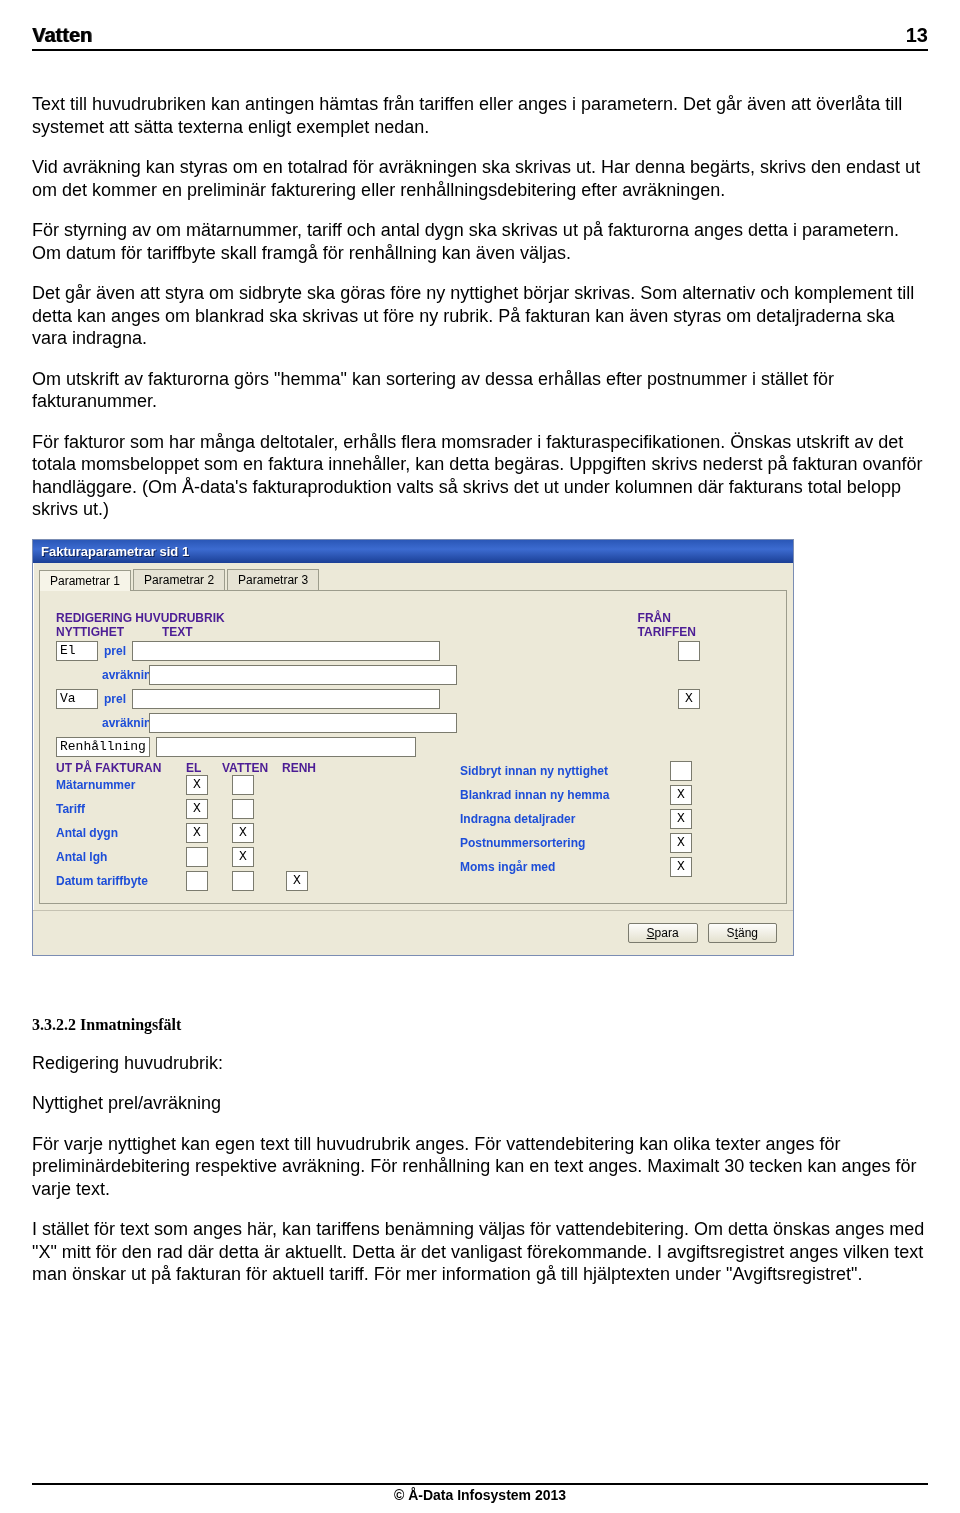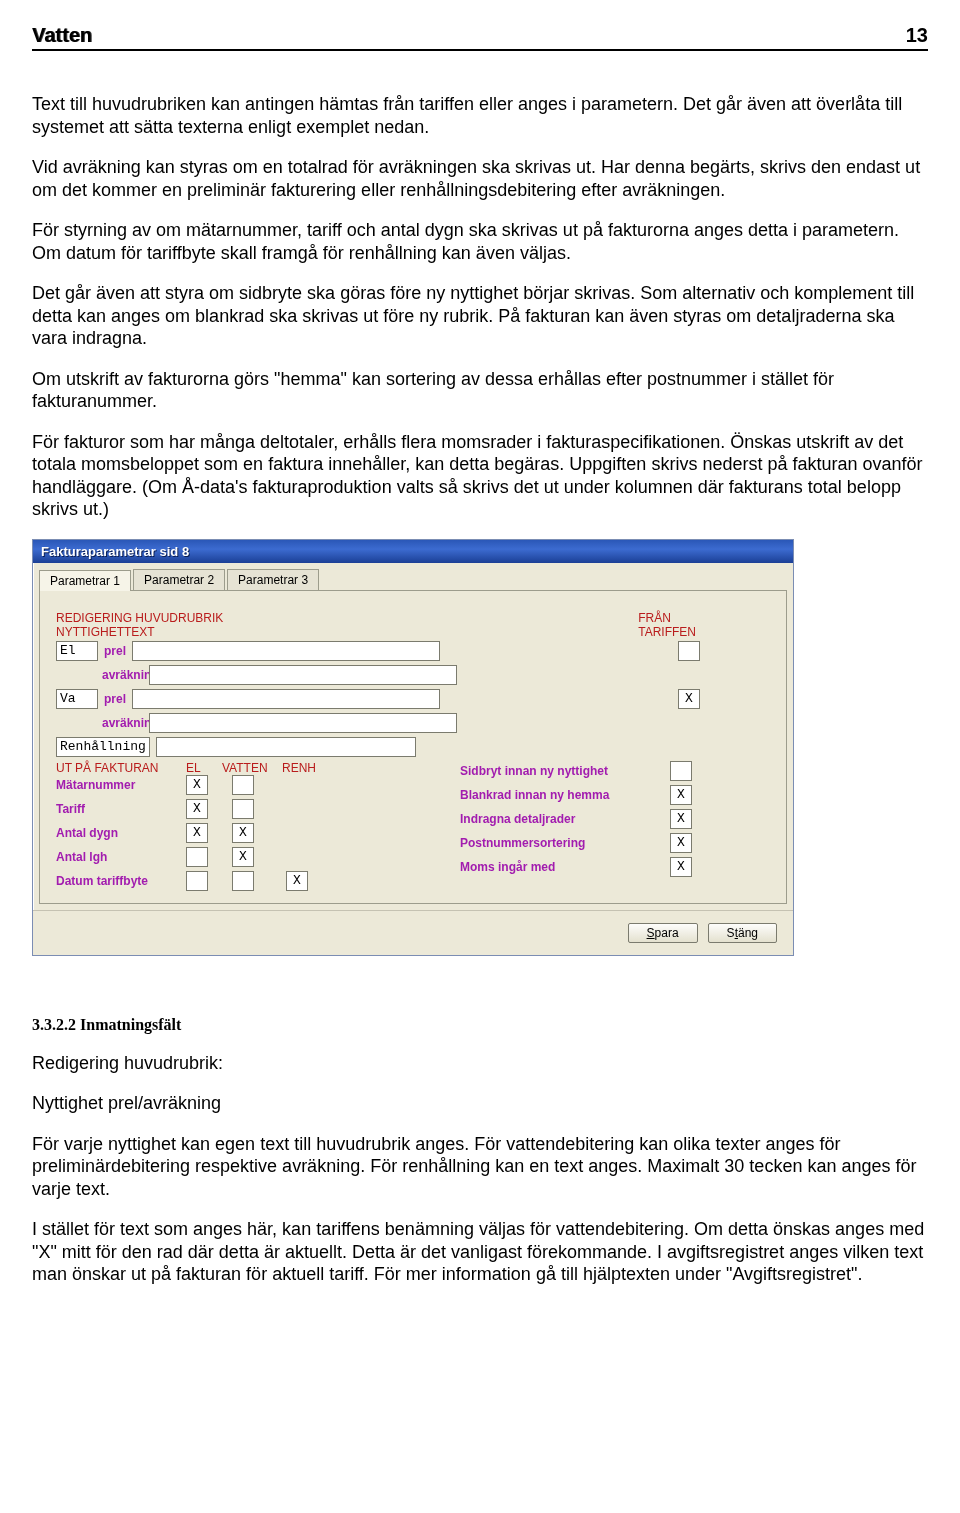--- a/index.html
+++ b/index.html
@@ -70,39 +70,39 @@
     top: 1px;
   }
   .tabpanel {
     border: 1px solid #9c9c8c;
     background: #ece9d8;
     margin: 0 6px 6px 6px;
     padding: 20px 16px 8px 16px;
     font-family: Tahoma, Arial, sans-serif;
   }
   .sec-label {
-    color: #b91c1c;
-    font-weight: normal;
+    color: #4c1d95;
+    font-weight: bold;
     font-size: 12px;
   }
   .inp {
     font-family: "Courier New", monospace;
     font-size: 13px;
     border: 1px solid #7b7b6e;
     background: #fff;
     height: 16px;
     padding: 1px 3px;
   }
   .inp-small { width: 34px; }
   .inp-text { width: 300px; }
   .inp-xs { width: 14px; text-align: center; }
   .row { display:flex; align-items:center; margin-bottom:4px; }
   .totalrow { margin-top:18px; margin-bottom:14px; display:flex; align-items:center; }
   .total-inp { width:370px; font-family:"Courier New",monospace; font-size:13px; border:1px solid #7b7b6e; background:#fff; padding:1px 3px; height:16px; }
-  .lbl { color:#a21caf; font-weight:bold; font-size:12px; }
+  .lbl { color:#1d4ed8; font-weight:bold; font-size:12px; }
   .btnbar {
     display:flex; justify-content:flex-end; gap:10px;
     background:#ece9d8; padding:12px 16px; border-top:1px solid #c5c2b2;
   }
   .btn {
     font-family: Tahoma, Arial, sans-serif;
     font-size: 12px;
     padding: 2px 18px;
     border: 1px solid #7b7b6e;
     background: linear-gradient(#fdfdfb,#e4e1cf);
@@ -128,34 +128,34 @@
   <div class="body-text">
     <p>Text till huvudrubriken kan antingen hämtas från tariffen eller anges i parametern. Det går även att överlåta till systemet att sätta texterna enligt exemplet nedan.</p>
     <p>Vid avräkning kan styras om en totalrad för avräkningen ska skrivas ut. Har denna begärts, skrivs den endast ut om det kommer en preliminär fakturering eller renhållningsdebitering efter avräkningen.</p>
     <p>För styrning av om mätarnummer, tariff och antal dygn ska skrivas ut på fakturorna anges detta i parametern. Om datum för tariffbyte skall framgå för renhållning kan även väljas.</p>
     <p>Det går även att styra om sidbryte ska göras före ny nyttighet börjar skrivas. Som alternativ och komplement till detta kan anges om blankrad ska skrivas ut före ny rubrik. På fakturan kan även styras om detaljraderna ska vara indragna.</p>
     <p>Om utskrift av fakturorna görs "hemma" kan sortering av dessa erhållas efter postnummer i stället för fakturanummer.</p>
     <p>För fakturor som har många deltotaler, erhålls flera momsrader i fakturaspecifikationen. Önskas utskrift av det totala momsbeloppet som en faktura innehåller, kan detta begäras. Uppgiften skrivs nederst på fakturan ovanför handläggare. (Om Å-data's fakturaproduktion valts så skrivs det ut under kolumnen där fakturans total belopp skrivs ut.)</p>
   </div>
 
   <div class="win">
-    <div class="win-titlebar">Fakturaparametrar sid 8</div>
+    <div class="win-titlebar">Fakturaparametrar sid 1</div>
 
     <div class="tabstrip">
       <div class="tab active">Parametrar 1</div>
       <div class="tab">Parametrar 2</div>
       <div class="tab">Parametrar 3</div>
     </div>
 
     <div class="tabpanel">
 
       <div style="display:flex; justify-content:space-between; width:640px;">
         <div>
           <div class="sec-label">REDIGERING HUVUDRUBRIK</div>
-          <div style="display:flex; ">
+          <div style="display:flex; gap:38px;">
             <span class="sec-label">NYTTIGHET</span>
             <span class="sec-label">TEXT</span>
           </div>
         </div>
         <div>
           <div class="sec-label">FRÅN</div>
           <div class="sec-label">TARIFFEN</div>
         </div>
       </div>
 
@@ -276,13 +276,14 @@
   </div>
 
   <div class="sect-heading">3.3.2.2 Inmatningsfält</div>
   <div class="body-text" style="margin-top:18px;">
     <p>Redigering huvudrubrik:</p>
     <p>Nyttighet prel/avräkning</p>
     <p>För varje nyttighet kan egen text till huvudrubrik anges. För vattendebitering kan olika texter anges för preliminärdebitering respektive avräkning. För renhållning kan en text anges. Maximalt 30 tecken kan anges för varje text.</p>
     <p>I stället för text som anges här, kan tariffens benämning väljas för vattendebitering. Om detta önskas anges med "X" mitt för den rad där detta är aktuellt. Detta är det vanligast förekommande. I avgiftsregistret anges vilken text man önskar ut på fakturan för aktuell tariff. För mer information gå till hjälptexten under "Avgiftsregistret".</p>
   </div>
 
+  <div class="footer">© Å-Data Infosystem 2013</div>
 </div>
 
 </body></html>

